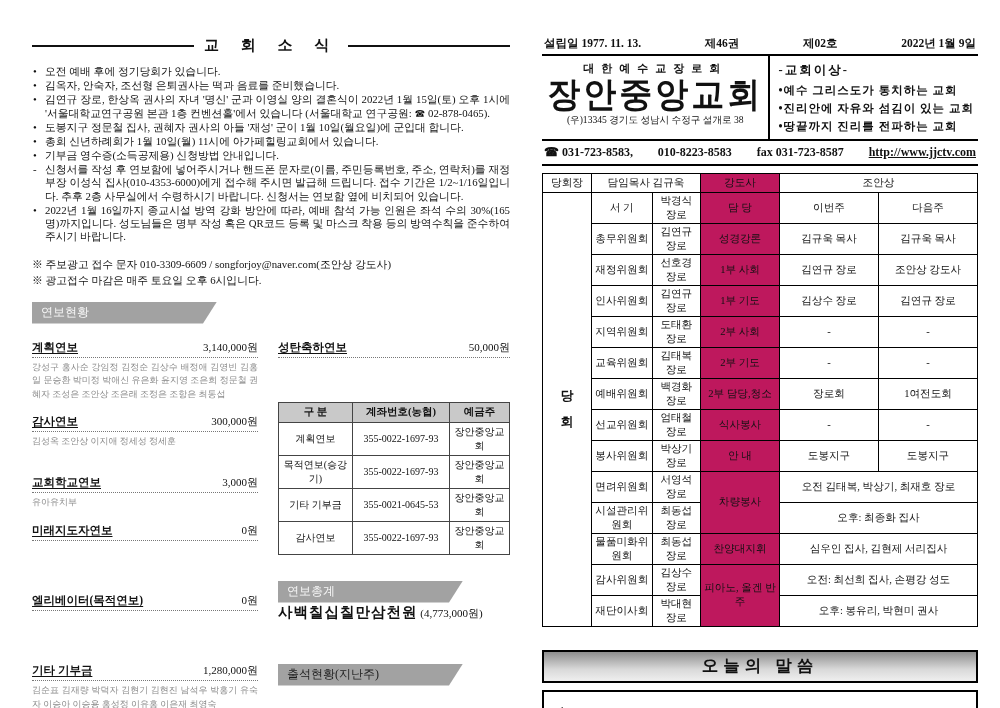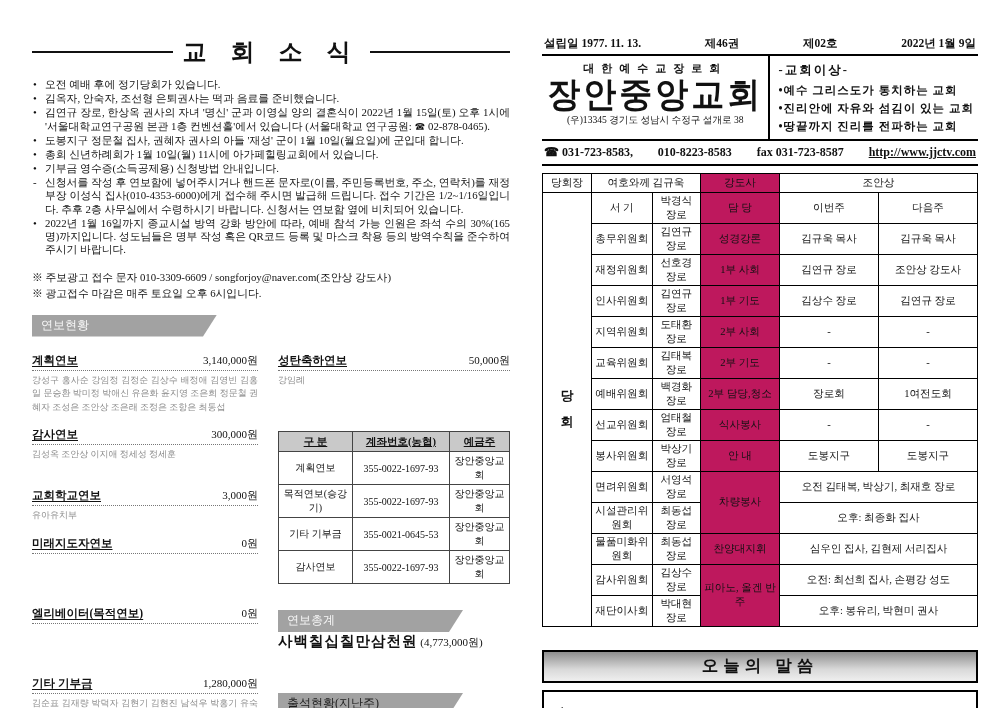--- a/index.html
+++ b/index.html
@@ -5,38 +5,38 @@
   html,body{margin:0;padding:0;}
   body{
     width:1000px;height:708px;position:relative;background:#fff;
     font-family:"Liberation Serif","DejaVu Serif",serif;color:#111;
     overflow:hidden;
   }
   
   .page-left{position:absolute;left:32px;top:36px;width:478px;}
   .title-row{display:flex;align-items:center;margin-bottom:10px;}
   .tline{flex:1;border-top:2px solid #111;height:0;}
-  .ptitle{font-size:24px;font-weight:bold;letter-spacing:9px;margin:0 10px;white-space:nowrap;}
+  .ptitle{font-size:15px;font-weight:bold;letter-spacing:9px;margin:0 10px;white-space:nowrap;}
   .bullets{font-size:10.8px;line-height:1.22;}
   .bullet{position:relative;padding-left:13px;margin-bottom:1px;text-align:justify;}
   .bm{position:absolute;left:1px;top:0;}
   .notes{margin-top:14px;font-size:10.8px;line-height:1.45;}
   .banner{display:inline-block;background:#a2a2a2;color:#f8f8f8;font-weight:normal;
     font-size:12px;padding:2px 26px 3px 9px;min-width:150px;
     clip-path:polygon(0 0,100% 0,calc(100% - 14px) 100%,0 100%);}
   .banner.dark{color:#1d1d1d;}
   .off-grid{display:grid;grid-template-columns:226px 232px;column-gap:20px;margin-top:16px;}
   .off{display:flex;align-items:baseline;border-bottom:1.5px dotted #777;padding-bottom:2px;}
   .off .lb{font-weight:bold;text-decoration:underline;text-underline-offset:2px;font-size:11.5px;white-space:nowrap;}
   .off .amt{margin-left:auto;font-size:11px;padding-left:6px;white-space:nowrap;}
   .names{font-size:9px;color:#8a8a8a;line-height:1.5;margin-top:3px;text-align:justify;}
   table{border-collapse:collapse;}
   .acct{width:100%;font-size:10px;text-align:center;}
   .acct th,.acct td{border:1px solid #444;padding:2px 1px;height:15px;}
-  .acct th{background:#c9c9c9;font-size:10.5px;text-decoration:underline;}
+  .acct th{background:#c9c9c9;font-size:10.5px;}
   .total-line{margin-top:0;font-size:11px;}
   .total-big{font-weight:bold;font-size:14.5px;letter-spacing:1px;}
   
   .page-right{position:absolute;left:542px;top:36px;width:436px;}
   .info-row{display:flex;justify-content:space-between;font-weight:bold;font-size:11.5px;
     padding:0 2px 3px 2px;border-bottom:2px solid #000;}
   .masthead{display:flex;border-bottom:2px solid #000;}
   .mh-left{width:54%;border-right:2px solid #000;text-align:center;padding:5px 2px 4px;}
   .denom{font-size:11px;font-weight:bold;letter-spacing:7px;white-space:nowrap;}
   .church{font-size:33px;font-weight:bold;letter-spacing:3px;line-height:1.1;white-space:nowrap;
@@ -133,21 +133,20 @@
         <div class="names">김순표 김재량 박덕자 김현기 김현진 남석우 박홍기 유숙자 이승아 이승용 홍성정 이유홍 이은재 최영숙</div>
       </div>
     </div>
 
     <div>
       <div>
         <div class="off">
             <span class="lb">성탄축하연보</span>
             <span class="amt">50,000원</span>
           </div>
-        <div class="names">강임례</div>
       </div>
 
       <table class="acct" style="margin-top:44px;">
         <tbody>
             <tr>
           <th style="width:32%;">구 분</th>
           <th style="width:42%;">계좌번호(농협)</th>
           <th>예금주</th>
         </tr>
         <tr>
@@ -216,21 +215,21 @@
     <span>☎ 031-723-8583,</span>
     <span>010-8223-8583</span>
     <span>fax 031-723-8587</span>
     <span class="web">http://www.jjctv.com</span>
   </div>
 
   <table class="session">
     <tbody>
         <tr>
       <td style="width:44px;margin-left:9px;">당회장</td>
-      <td colspan="2" style="width:196px;">여호와께 김규욱</td>
+      <td colspan="2" style="width:196px;">담임목사 김규욱</td>
       <td class="g" style="width:74px;">강도사</td>
       <td colspan="2">조안상</td>
     </tr>
     <tr>
       <td rowspan="14" class="vcell">당
 회</td>
       <td>서  기</td>
       <td>박경식 장로</td>
       <td class="g">담  당</td>
       <td style="width:94px;">이번주</td>

